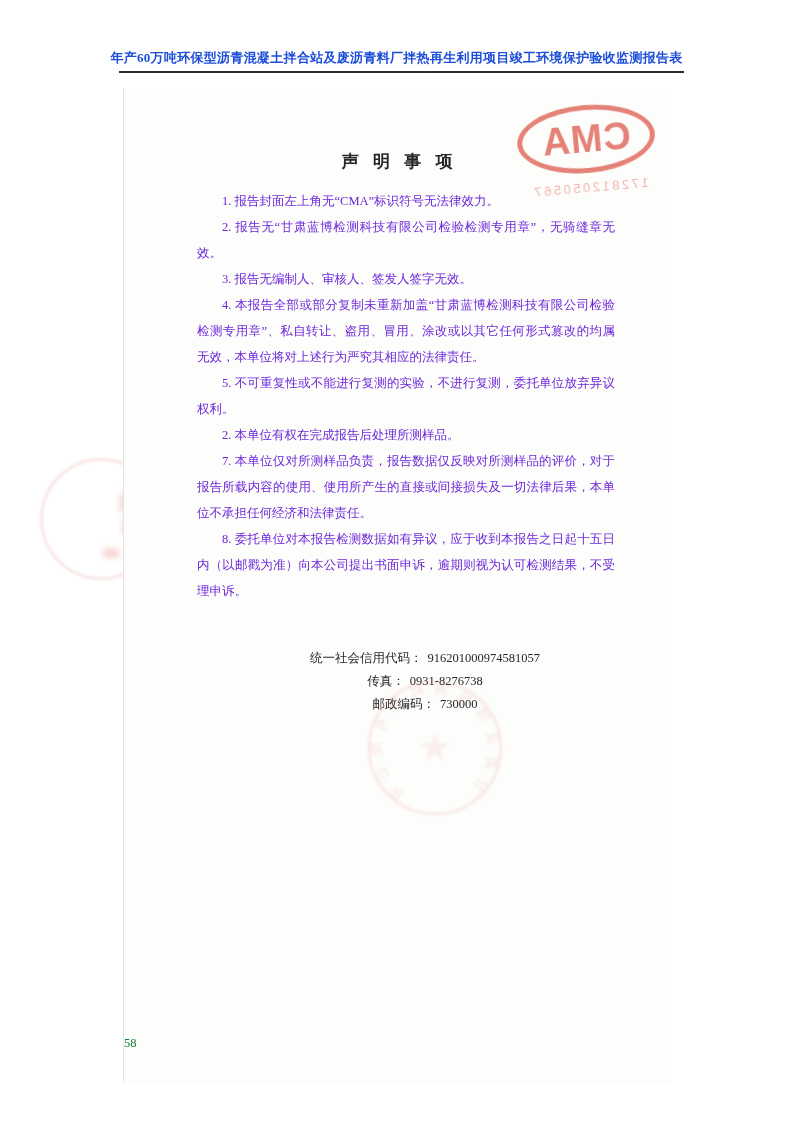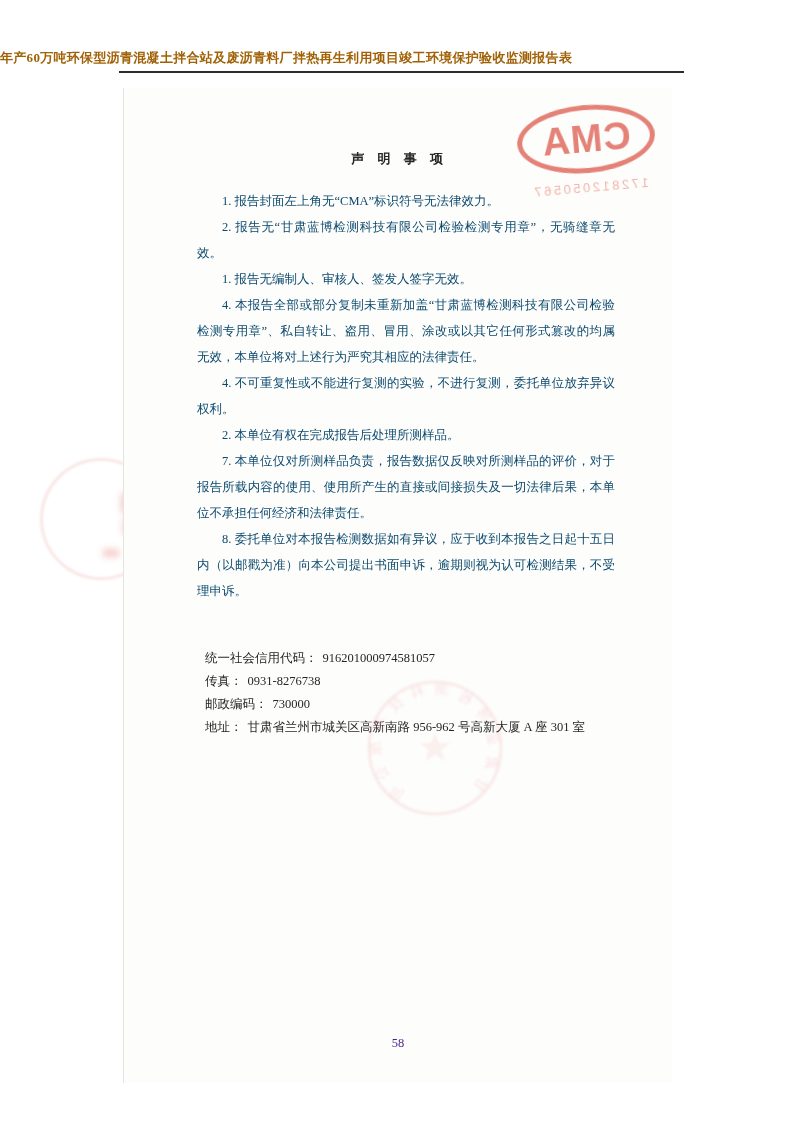--- a/index.html
+++ b/index.html
@@ -3,49 +3,49 @@
 <meta charset="utf-8">
 <style>
   html,body{margin:0;padding:0;}
   body{
     width:793px;height:1122px;position:relative;background:#ffffff;
     font-family:"Liberation Serif","DejaVu Serif",serif;
     color:#2b2b2b;overflow:hidden;
   }
   
   .report-header{
-    position:absolute;top:49px;left:0;width:793px;
-    font-size:13px;font-weight:700;letter-spacing:0.3px;color:#a16207;
+    position:absolute;top:49px;left:0;width:793px;text-align:center;
+    font-size:13px;font-weight:700;letter-spacing:0.3px;color:#1d4ed8;
   }
   .header-rule{
     position:absolute;top:71px;left:119px;width:565px;height:2px;background:#2c2c2c;
   }
   
   .scan-page{
     position:absolute;left:123px;top:88px;width:548px;height:995px;
     background:#fdfdfc;border-left:1px solid #e4e4e1;
   }
   .doc-title{
     position:absolute;left:0;top:62px;width:548px;text-align:center;
-    font-size:13px;font-weight:700;letter-spacing:2px;word-spacing:6px;color:#262626;
+    font-size:17px;font-weight:700;letter-spacing:2px;word-spacing:6px;color:#262626;
   }
   .declaration{
     position:absolute;left:73px;top:100px;width:418px;
-    font-size:12.5px;line-height:26px;text-align:justify;color:#0c4a6e;
+    font-size:12.5px;line-height:26px;text-align:justify;color:#6d28d9;
   }
   .declaration p{margin:0;text-indent:2em;}
   .contact{
     position:absolute;left:81px;top:559px;width:440px;
     font-size:12.5px;line-height:23px;color:#262626;
   }
-  .contact p{margin:0;}
+  .contact p{margin:0;text-align:center;}
   .contact .val{margin-left:5px;}
   .page-number{
-    position:absolute;left:0;top:948px;width:548px;text-align:center;
-    font-size:12.5px;color:#4c1d95;
+    position:absolute;left:0;top:948px;width:548px;text-align:left;
+    font-size:12.5px;color:#15803d;
   }
   
   .cma-stamp{
     position:absolute;left:512px;top:105px;width:150px;
     transform:rotate(-5deg) scaleX(-1);
     opacity:0.82;filter:blur(0.4px);
   }
   .cma-oval{
     width:128px;height:58px;margin:0 auto;
     border:5px solid #df685a;border-radius:50%;
@@ -88,33 +88,32 @@
   <span class="blob blob3"></span>
 </div>
 
 <div class="scan-page">
 
   <div class="doc-title">声 明 事 项</div>
 
   <div class="declaration">
     <p>1. 报告封面左上角无“CMA”标识符号无法律效力。</p>
     <p>2. 报告无“甘肃蓝博检测科技有限公司检验检测专用章”，无骑缝章无效。</p>
-    <p>1. 报告无编制人、审核人、签发人签字无效。</p>
+    <p>3. 报告无编制人、审核人、签发人签字无效。</p>
     <p>4. 本报告全部或部分复制未重新加盖“甘肃蓝博检测科技有限公司检验检测专用章”、私自转让、盗用、冒用、涂改或以其它任何形式篡改的均属无效，本单位将对上述行为严究其相应的法律责任。</p>
-    <p>4. 不可重复性或不能进行复测的实验，不进行复测，委托单位放弃异议权利。</p>
+    <p>5. 不可重复性或不能进行复测的实验，不进行复测，委托单位放弃异议权利。</p>
     <p>2. 本单位有权在完成报告后处理所测样品。</p>
     <p>7. 本单位仅对所测样品负责，报告数据仅反映对所测样品的评价，对于报告所载内容的使用、使用所产生的直接或间接损失及一切法律后果，本单位不承担任何经济和法律责任。</p>
     <p>8. 委托单位对本报告检测数据如有异议，应于收到本报告之日起十五日内（以邮戳为准）向本公司提出书面申诉，逾期则视为认可检测结果，不受理申诉。</p>
   </div>
 
   <div class="contact">
     <p><span>统一社会信用代码：</span><span class="val">916201000974581057</span></p>
     <p><span>传真：</span><span class="val">0931-8276738</span></p>
     <p><span>邮政编码：</span><span class="val">730000</span></p>
-    <p><span>地址：</span><span class="val">甘肃省兰州市城关区高新南路 956-962 号高新大厦 A 座 301 室</span></p>
   </div>
 
   <div class="page-number">58</div>
 </div>
 
 <div class="cma-stamp">
   <div class="cma-oval">
     <span class="cma-letters">CMA</span>
   </div>
   <div class="cma-number">172812050567</div>

